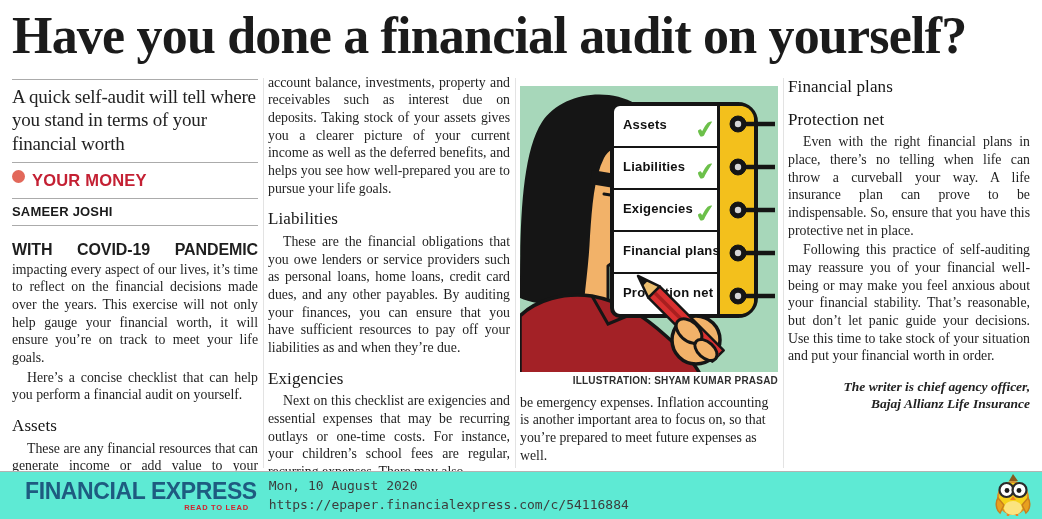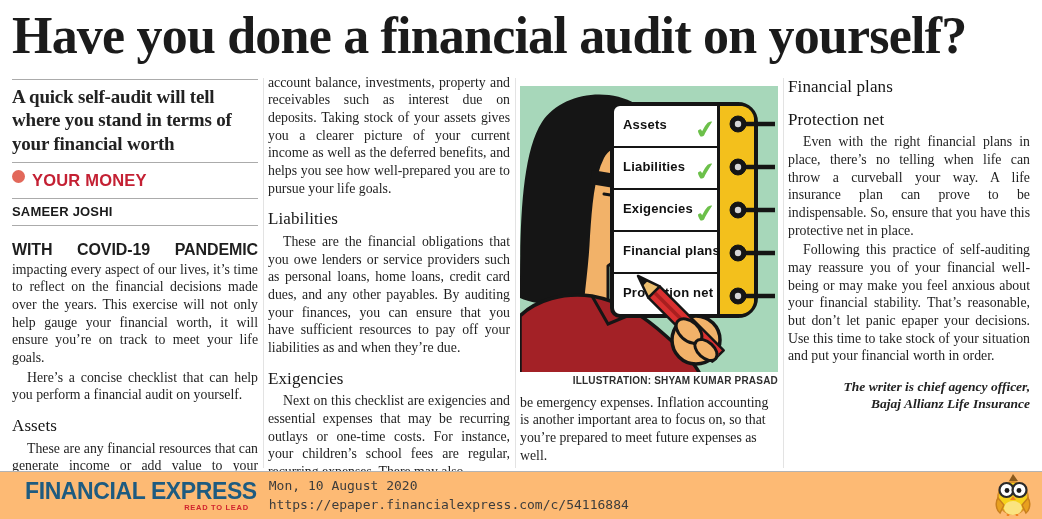--- a/index.html
+++ b/index.html
@@ -26,21 +26,21 @@
       linear-gradient(#e3e3e3,#e3e3e3);
     background-repeat:no-repeat;
     background-size:1px 390px,1px 390px,1px 390px;
     background-position:263px 12px,515px 12px,783px 12px;
   }
   .col{font-size:13.8px;line-height:1.28;text-align:justify;}
   .col p{margin:0 0 2px 0;}
   p.indent{text-indent:15px;}
   .rule{border:none;border-top:1px solid #ababab;margin:5px 0;}
   .standfirst{
-    font-size:19px;font-weight:bold;line-height:1.24;text-align:left;
+    font-size:19px;font-weight:normal;line-height:1.24;text-align:left;
     letter-spacing:-0.2px;margin:4px 0 7px 0;color:#222;
   }
   .section-strip{display:flex;align-items:flex-start;margin:7px 0 6px 0;}
   .bullet{
     width:13px;height:13px;border-radius:50%;
     background:var(--bullet,#e2685a);margin-right:7px;flex:none;
   }
   .section-label{
     font-family:"Liberation Sans",sans-serif;font-weight:bold;
     font-size:16.5px;letter-spacing:0.2px;color:var(--section-red,#c42033);
@@ -101,21 +101,21 @@
     transform:translateY(4px) rotate(-8deg);
   }
   .credit{
     font-family:Liberation Sans, sans-serif;font-weight:bold;
     font-size:10px;letter-spacing:0.2px;color:#2e2e2e;
     text-align:right;margin:3px 0 6px 0;
   }
   
   .footer{
     position:absolute;left:0;right:0;bottom:0;height:48px;
-    border-top:1px solid #b3b3b3;background:#fdba74;
+    border-top:1px solid #b3b3b3;background:#5eead4;
     display:flex;align-items:center;padding-left:25px;box-sizing:border-box;
   }
   .fe-logo{
     position:relative;font-family:"Liberation Sans",sans-serif;font-weight:bold;
     font-size:23px;letter-spacing:-0.4px;color:var(--brand,#1e5b80);
     padding-bottom:8px;margin-right:12px;white-space:nowrap;
   }
   .fe-tagline{
     position:absolute;right:8px;bottom:1px;
     font-size:7.5px;letter-spacing:0.7px;color:var(--tagline-red,#d0232e);
@@ -227,21 +227,21 @@
       </svg>
     </div>
     <div class="credit">ILLUSTRATION: SHYAM KUMAR PRASAD</div>
     <p>be emergency expenses. Inflation accounting is another important area to focus on, so that you’re prepared to meet future expenses as well.</p>
   </div>
 
   <div class="col">
     <h3 class="subhead first">Financial plans</h3>
     <h3 class="subhead">Protection net</h3>
     <p class="indent">Even with the right financial plans in place, there’s no telling when life can throw a curveball your way. A life insurance plan can prove to be indispensable. So, ensure that you have this protective net in place.</p>
-    <p class="indent">Following this practice of self-auditing may reassure you of your financial well-being or may make you feel anxious about your financial stability. That’s reasonable, but don’t let panic epaper your decisions. Use this time to take stock of your situation and put your financial worth in order.</p>
+    <p class="indent">Following this practice of self-auditing may reassure you of your financial well-being or may make you feel anxious about your financial stability. That’s reasonable, but don’t let panic guide your decisions. Use this time to take stock of your situation and put your financial worth in order.</p>
     <div class="writer">
       <span>The writer is chief agency officer,</span><br>
       <span>Bajaj Allianz Life Insurance</span>
     </div>
   </div>
 </div>
 
 <div class="footer">
   <div class="fe-logo">
     <span>FINANCIAL EXPRESS</span>

